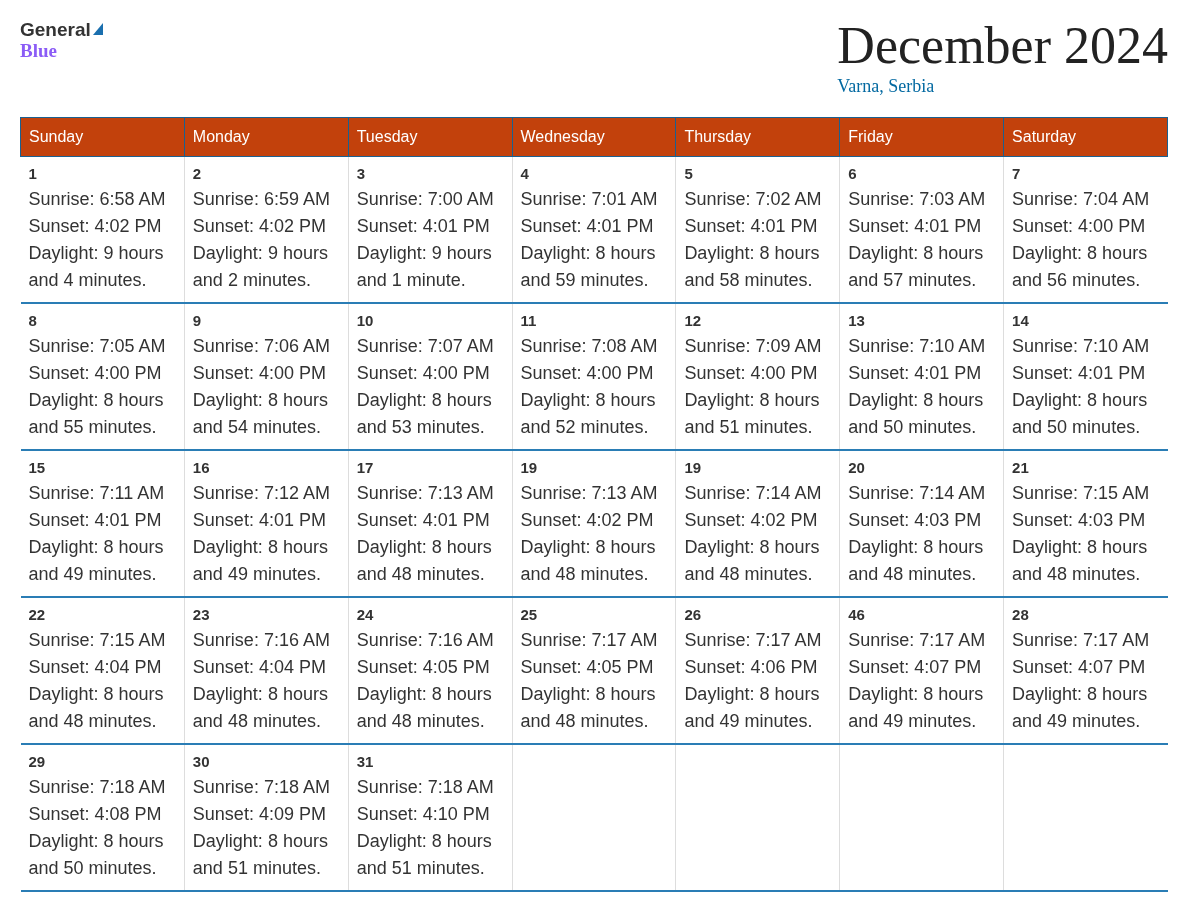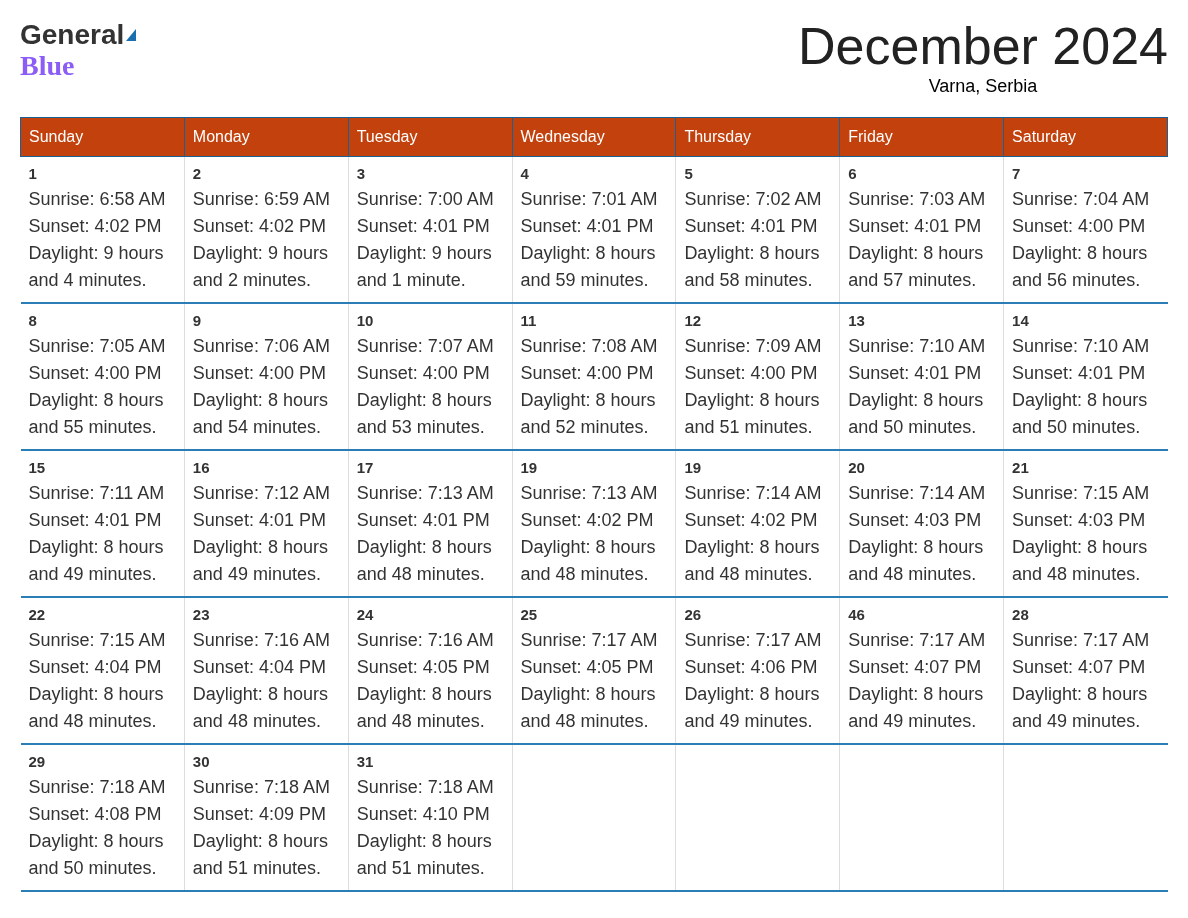--- a/index.html
+++ b/index.html
@@ -12,49 +12,50 @@
     }
     .header {
       display: flex;
       justify-content: space-between;
       align-items: flex-start;
       margin-bottom: 20px;
     }
     .logo {
       display: flex;
       flex-direction: column;
-      font-size: 28px;
+      font-size: 19px;
       font-weight: bold;
       line-height: 1.1;
     }
     .logo-general { color: #333; }
     .logo-blue { color: #8b5cf6; font-family: Liberation Serif, serif; }
     .logo-triangle {
       display: inline-block;
       width: 0;
       height: 0;
       border-left: 10px solid transparent;
       border-bottom: 12px solid #1a6fae;
       margin-left: 2px;
       vertical-align: middle;
       position: relative;
       top: -2px;
     }
     .title-section {
-      text-align: center;
+      text-align: left;
+      font-family: Liberation Serif, serif;
     }
     .month-title {
       font-size: 52px;
       font-weight: normal;
       color: #222;
       line-height: 1;
     }
     .location {
       font-size: 18px;
-      color: #000000;
+      color: #0369a1;
       margin-top: 4px;
     }
     table {
       width: 100%;
       border-collapse: collapse;
       table-layout: fixed;
     }
     thead tr {
       background-color: #c2410c;
     }

